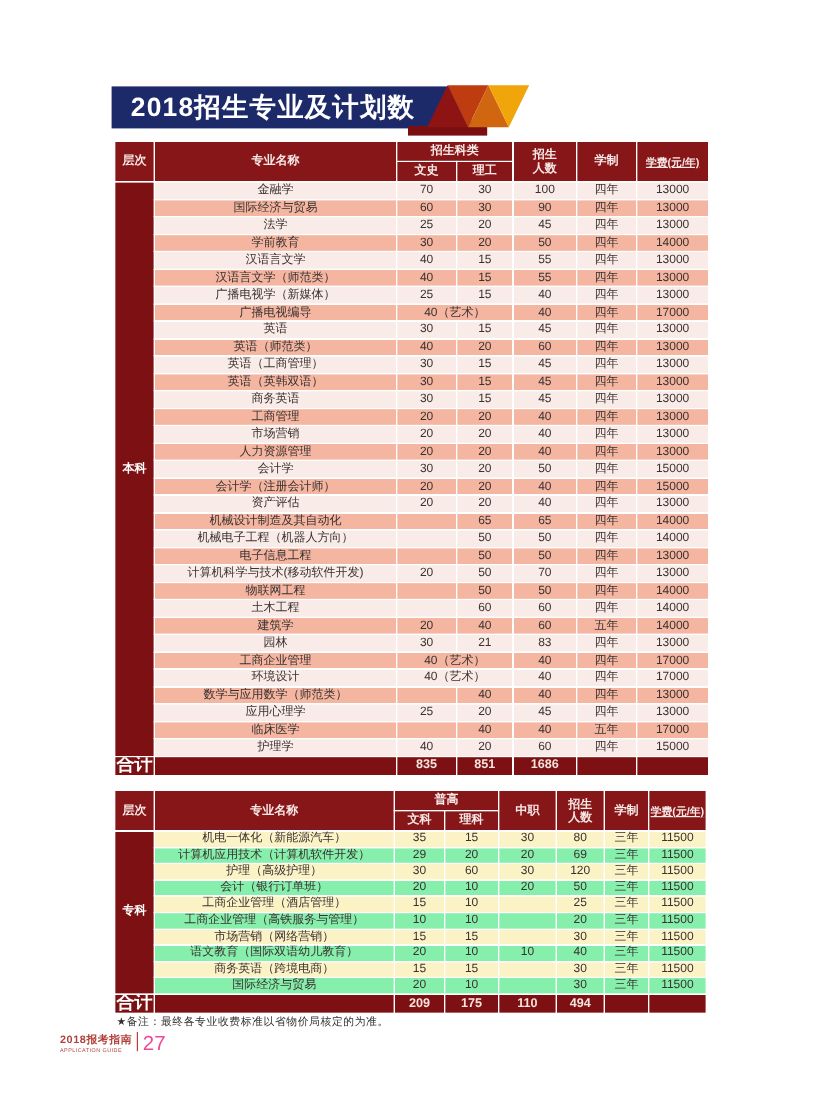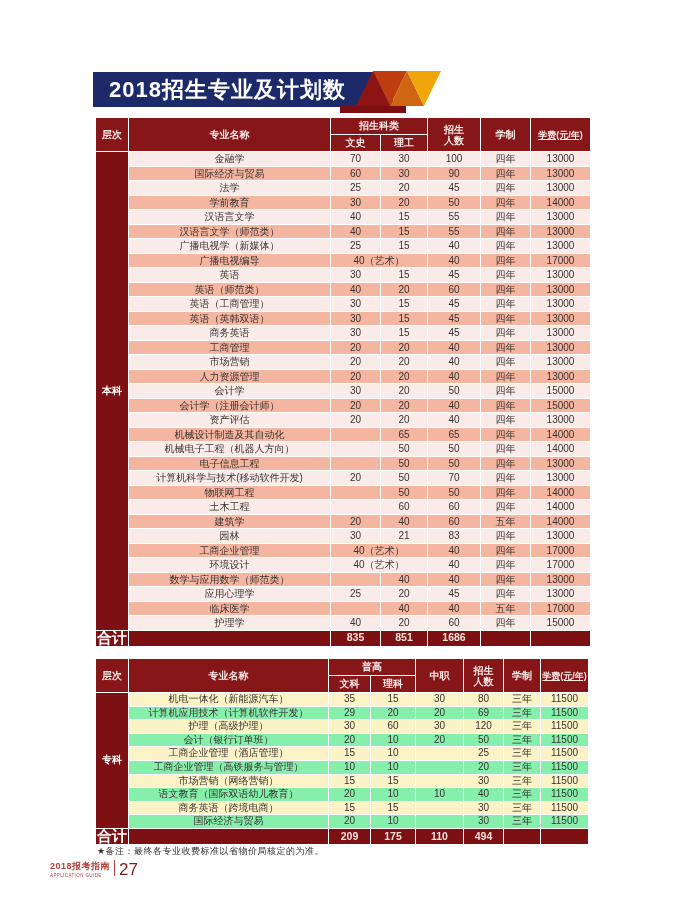--- a/index.html
+++ b/index.html
@@ -65,21 +65,21 @@
   
   .note {
     position:absolute; left:97px; top:845px; font-size:9px; color:#33302e;
     letter-spacing:0.5px;
   }
   .footer { position:absolute; left:50px; top:860px; display:flex; align-items:flex-start; }
   .footer-cn { color:#b0413c; }
   .footer-cn .cn { display:block; font-size:9px; font-weight:bold; letter-spacing:0.5px; }
   .footer-cn .en { display:block; font-size:4.5px; letter-spacing:0.4px; }
   .footer-sep { width:1px; height:16px; background:#b0413c; margin:0 4px; }
-  .footer-page { color:#7f1d1d; font-size:17px; }
+  .footer-page { color:#ec4899; font-size:17px; }
 </style>
 </head>
 <body>
 
 <div class="page">
 
   <div class="banner">
     <span class="banner-title">2018招生专业及计划数</span>
   </div>
   <div class="banner-shadow"></div>

